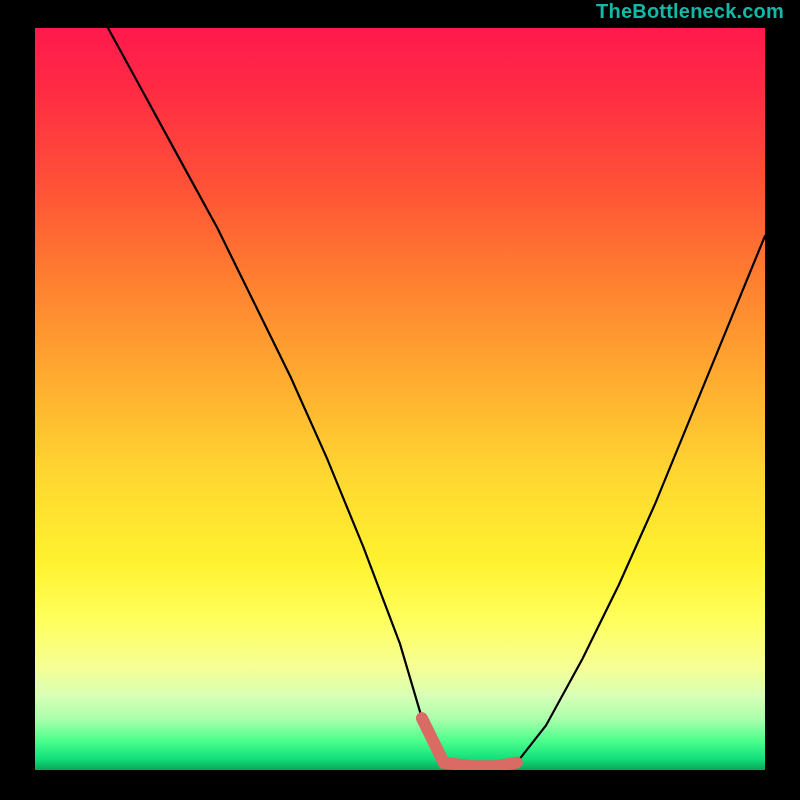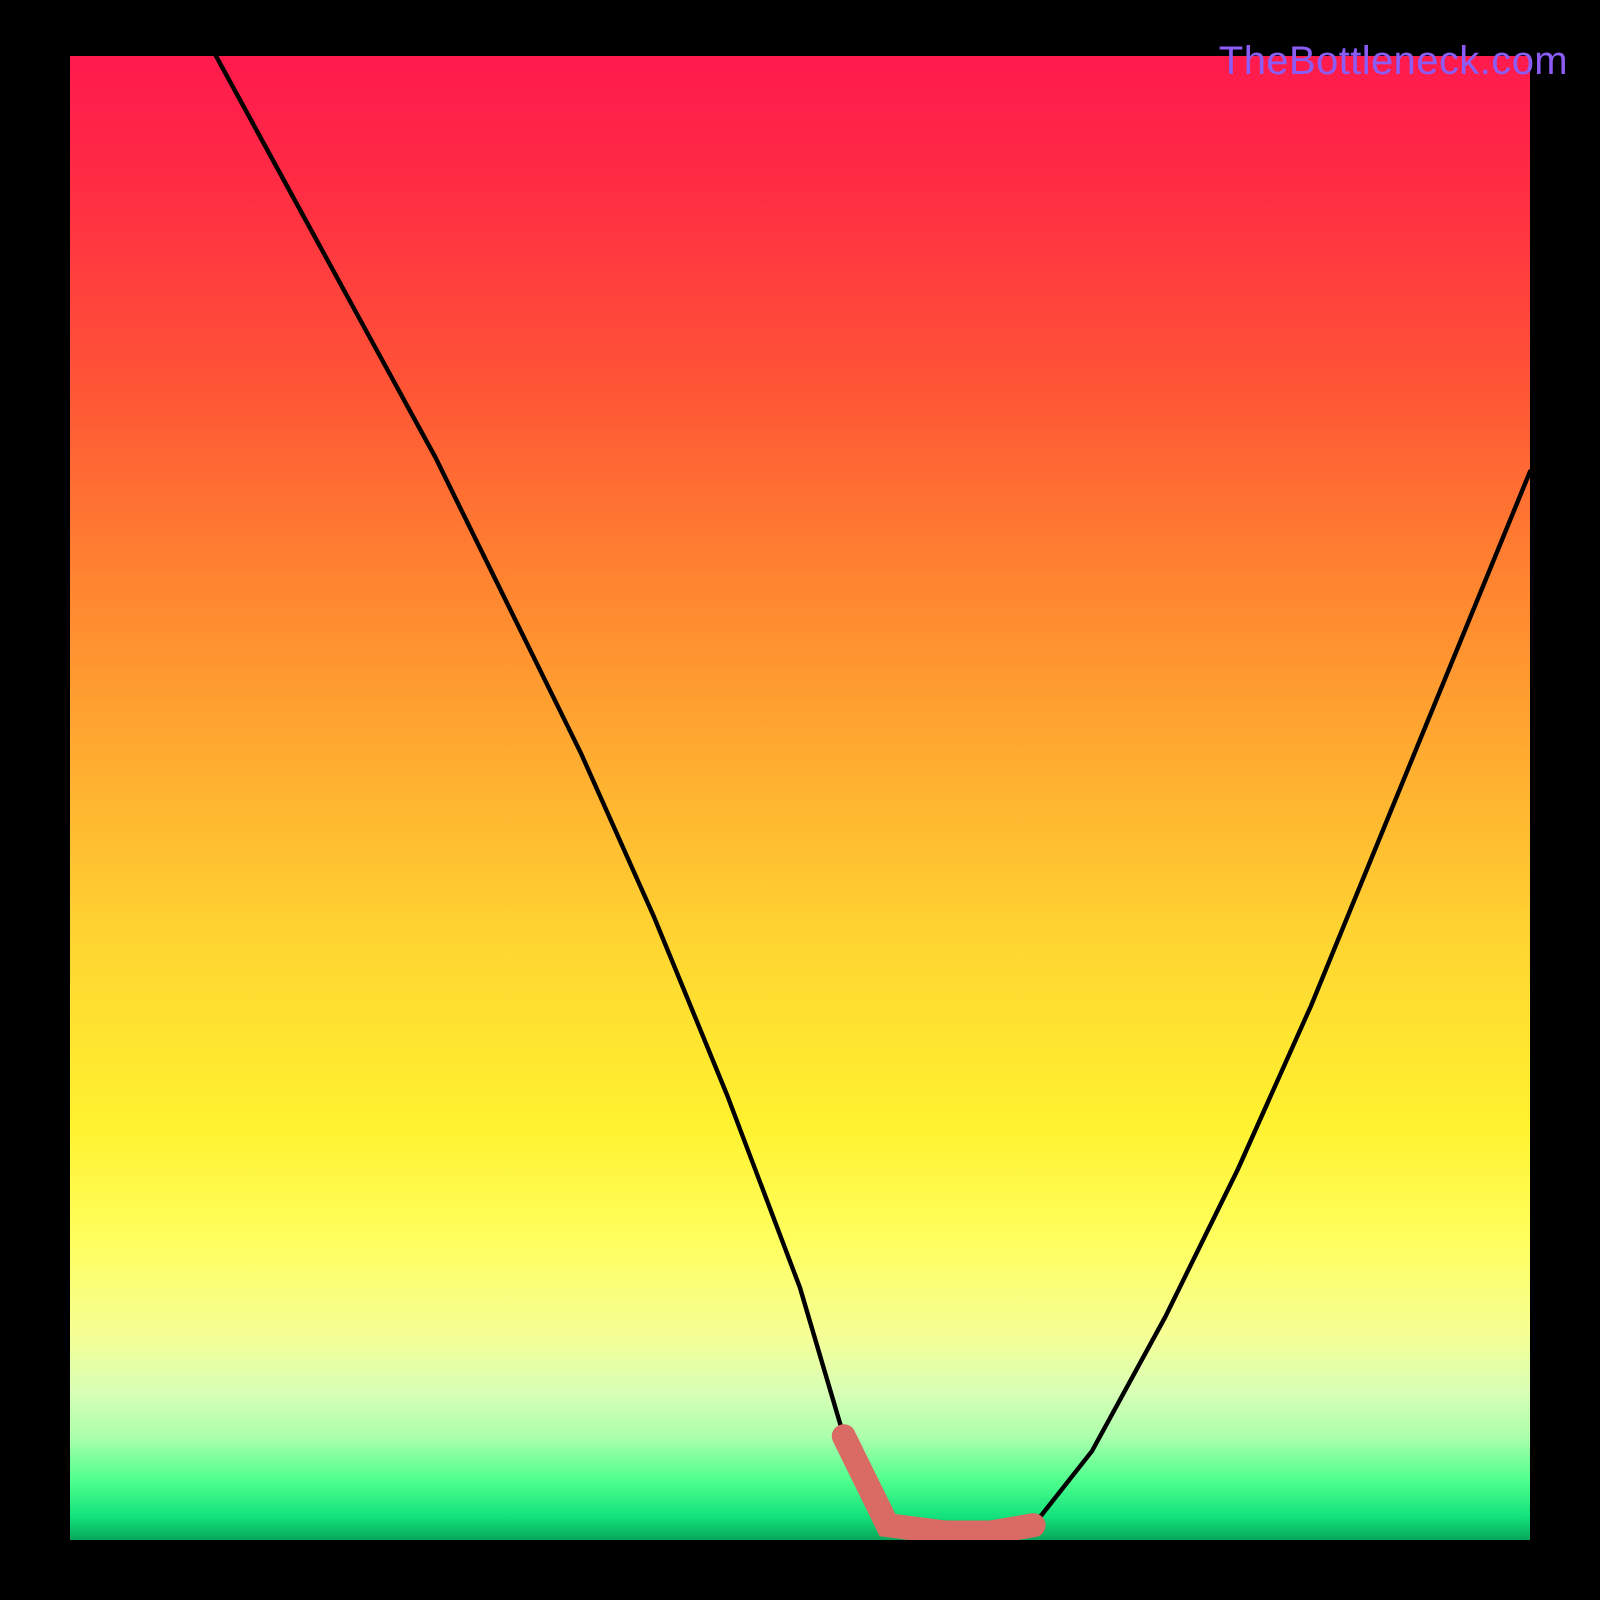--- a/index.html
+++ b/index.html
@@ -47,25 +47,25 @@
       #0aa659 100%
     );
   }
   svg.overlay {
     position: absolute;
     left: 0; top: 0;
     width: 100%; height: 100%;
   }
   .attribution {
     position: absolute;
-    top: 20px;
+    top: 0;
     right: 16px;
-    color: #8b5cf6;
+    color: #14b8a6;
     font-size: 20px;
-    font-weight: 400;
+    font-weight: 700;
     letter-spacing: 0.2px;
   }
 </style>
 </head>
 <body>
 
 <div class="frame">
 
   <div class="gradient-box">
     <div class="gradient"></div>

